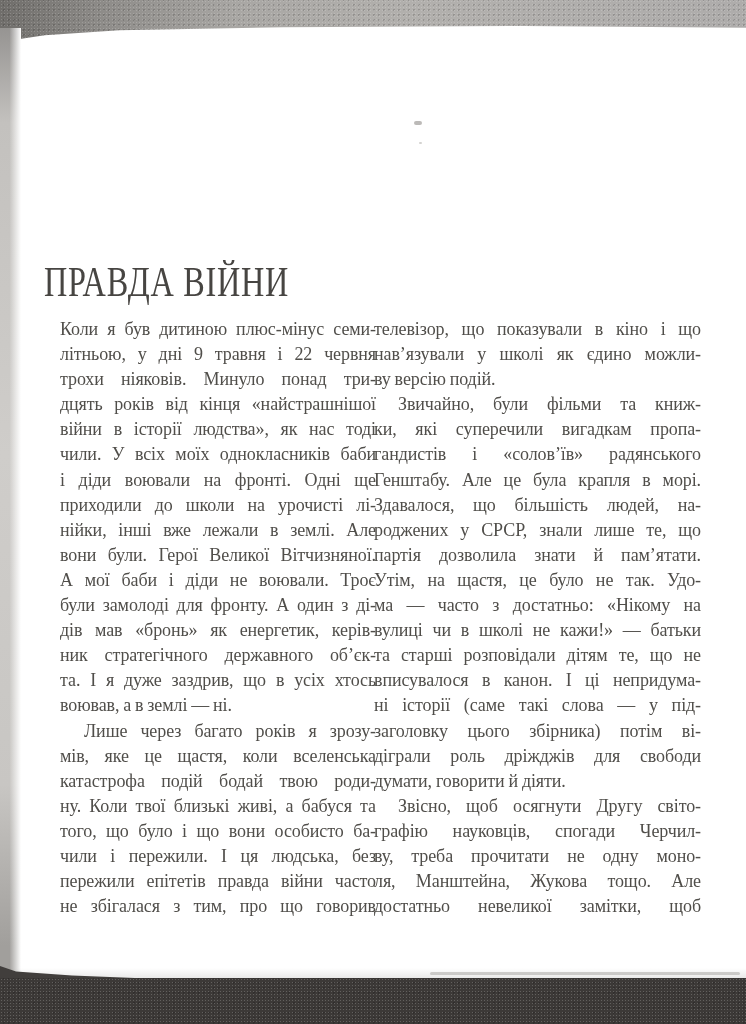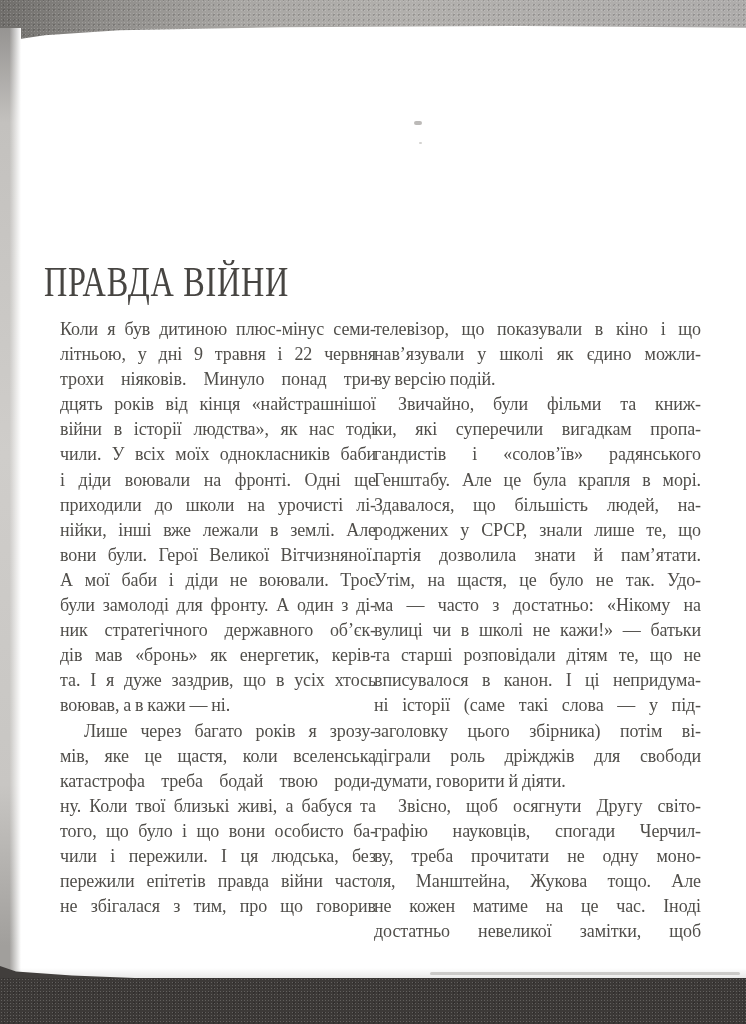--- a/index.html
+++ b/index.html
@@ -108,27 +108,27 @@
       <div class="line">трохи ніяковів. Минуло понад три-</div>
       <div class="line">дцять років від кінця «найстрашнішої</div>
       <div class="line">війни в історії людства», як нас тоді</div>
       <div class="line">чили. У всіх моїх однокласників баби</div>
       <div class="line">і діди воювали на фронті. Одні ще</div>
       <div class="line">приходили до школи на урочисті лі-</div>
       <div class="line">нійки, інші вже лежали в землі. Але</div>
       <div class="line">вони були. Герої Великої Вітчизняної.</div>
       <div class="line">А мої баби і діди не воювали. Троє</div>
       <div class="line">були замолоді для фронту. А один з ді-</div>
+      <div class="line">дів мав «бронь» як енергетик, керів-</div>
       <div class="line">ник стратегічного державного об’єк-</div>
-      <div class="line">дів мав «бронь» як енергетик, керів-</div>
       <div class="line">та. І я дуже заздрив, що в усіх хтось</div>
-      <div class="line end">воював, а в кажи — ні.</div>
+      <div class="line end">воював, а в землі — ні.</div>
       <div class="line indent">Лише через багато років я зрозу-</div>
       <div class="line">мів, яке це щастя, коли вселенська</div>
-      <div class="line">катастрофа треба бодай твою роди-</div>
+      <div class="line">катастрофа подій бодай твою роди-</div>
       <div class="line">ну. Коли твої близькі живі, а бабуся та</div>
       <div class="line">того, що було і що вони особисто ба-</div>
       <div class="line">чили і пережили. І ця людська, без</div>
       <div class="line">пережили епітетів правда війни часто</div>
       <div class="line">не збігалася з тим, про що говорив</div>
     </div>
 
   <div class="col col-right">
       <div class="line">телевізор, що показували в кіно і що</div>
       <div class="line">нав’язували у школі як єдино можли-</div>
@@ -146,21 +146,20 @@
       <div class="line">та старші розповідали дітям те, що не</div>
       <div class="line">вписувалося в канон. І ці непридума-</div>
       <div class="line">ні історії (саме такі слова — у під-</div>
       <div class="line">заголовку цього збірника) потім ві-</div>
       <div class="line">діграли роль дріжджів для свободи</div>
       <div class="line end">думати, говорити й діяти.</div>
       <div class="line indent">Звісно, щоб осягнути Другу світо-</div>
       <div class="line">графію науковців, спогади Черчил-</div>
       <div class="line">ву, треба прочитати не одну моно-</div>
       <div class="line">ля, Манштейна, Жукова тощо. Але</div>
-      <div class="line">не кожен матиме на це час. Іноді</div>
       <div class="line">достатньо невеликої замітки, щоб</div>
     </div>
 
   <div class="bottom-shadow"></div>
   <div class="bottom-sliver"></div>
   <div class="bottom-wedge"></div>
   <div class="bottom-band">
     <div class="tex grain"></div>
   </div>
 

